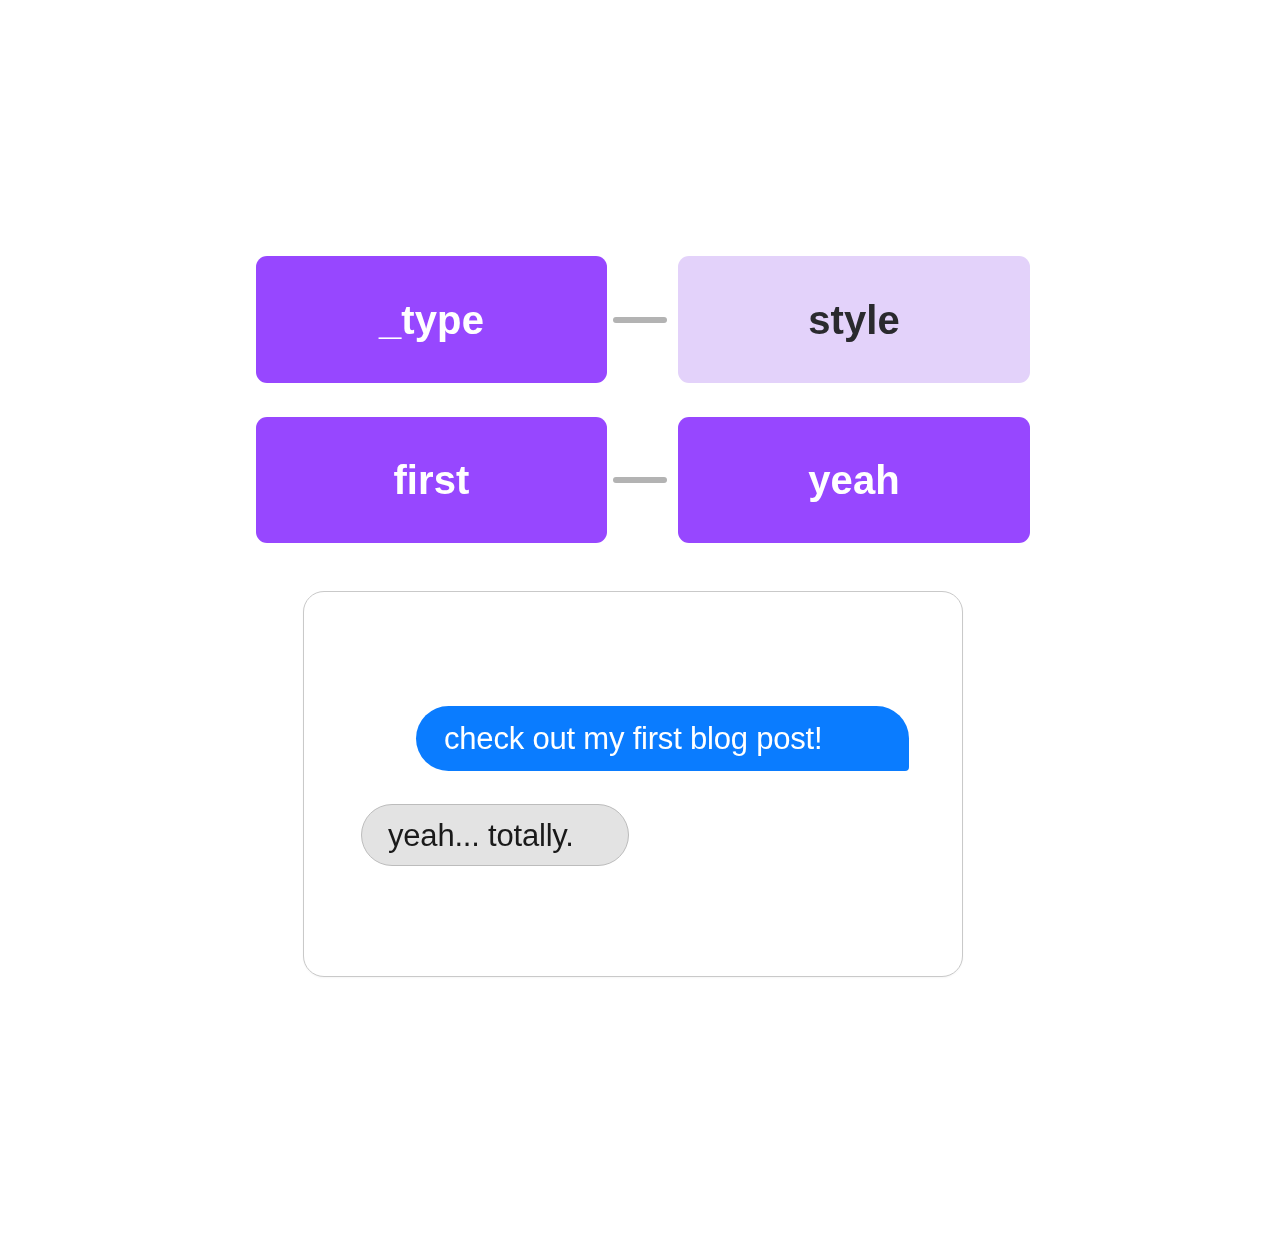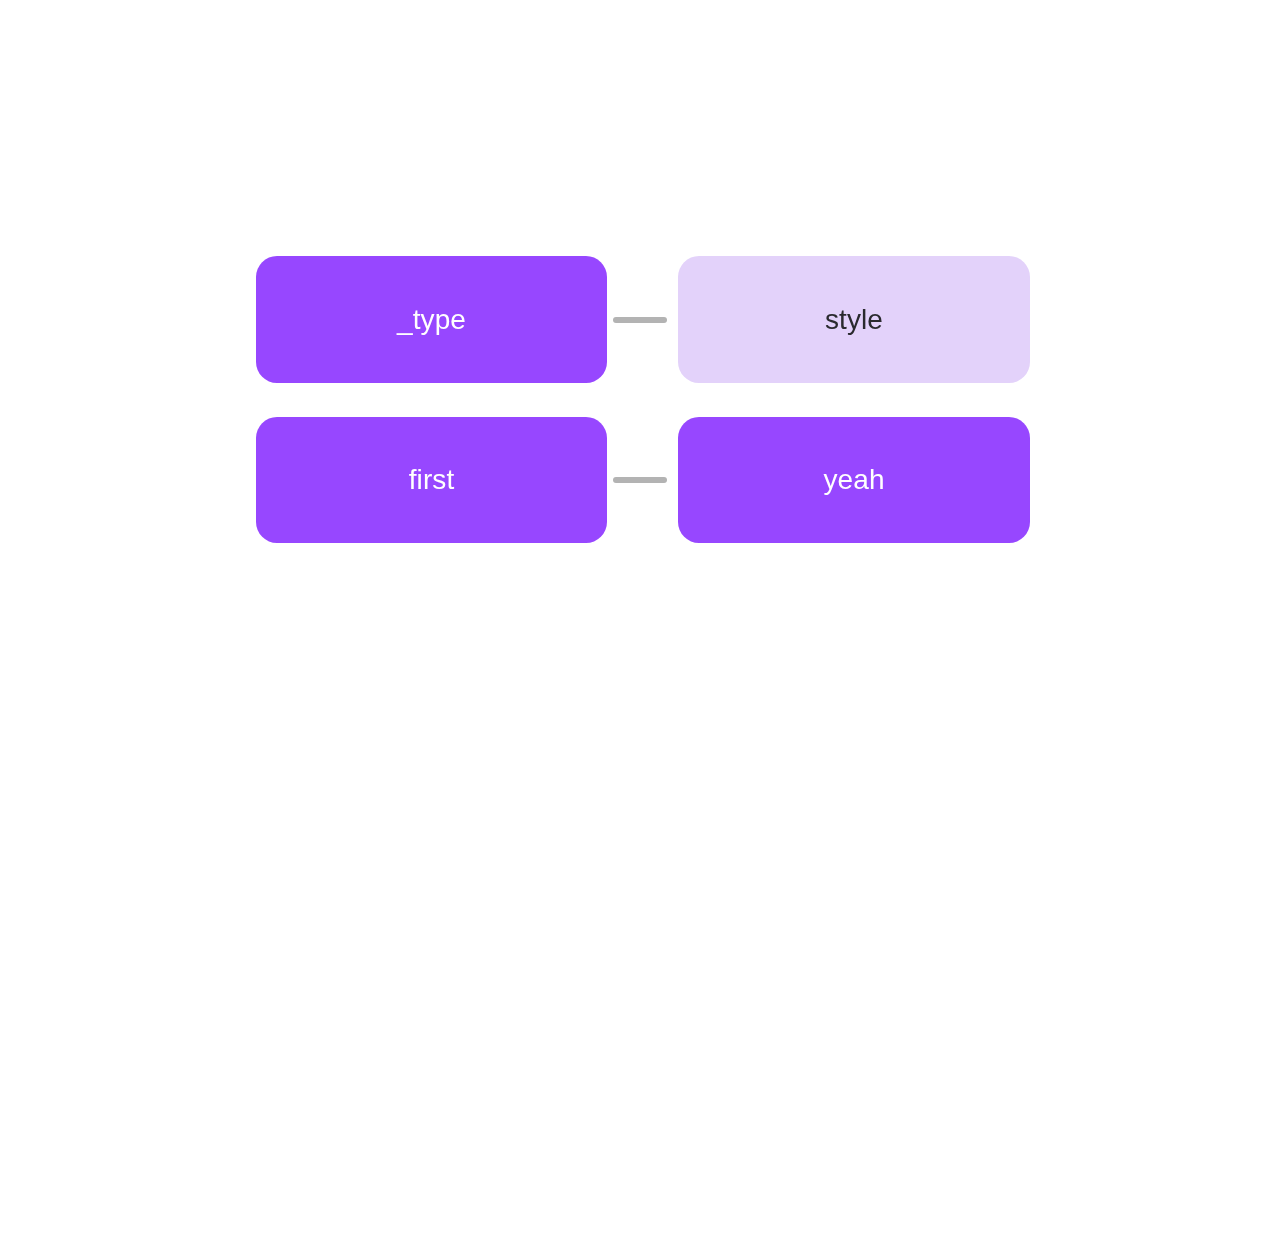--- a/index.html
+++ b/index.html
@@ -29,25 +29,26 @@
     align-items: center;
   }
   #row-type  { left: 256px; top: 256px; }
   #row-style { left: 256px; top: 417px; }
 
   .field-box {
     box-sizing: border-box;
     display: flex;
     align-items: center;
     justify-content: center;
-    border-radius: 21px;
-    font-size: 28px;
+    border-radius: 11px;
+    font-size: 40px;
     line-height: 1;
     letter-spacing: 0.1px;
     user-select: none;
+    font-weight: bold;
   }
   .field-box.left  { width: 351px; }
   .field-box.right { width: 352px; }
 
   #row-type .field-box  { height: 127px; }
   #row-style .field-box { height: 126px; }
 
   .field-box.solid {
     background: #9747ff;
     color: #ffffff;
@@ -127,14 +128,18 @@
     <div class="connector"></div>
     <div class="field-box right tint">style</div>
   </div>
 
   <div class="field-row" id="row-style">
     <div class="field-box left solid">first</div>
     <div class="connector"></div>
     <div class="field-box right solid">yeah</div>
   </div>
 
+  <div id="message-card">
+    <div class="bubble" id="bubble-outgoing">check out my first blog post!</div>
+    <div class="bubble" id="bubble-incoming">yeah... totally.</div>
+  </div>
 
 </div>
 
 </body></html>

